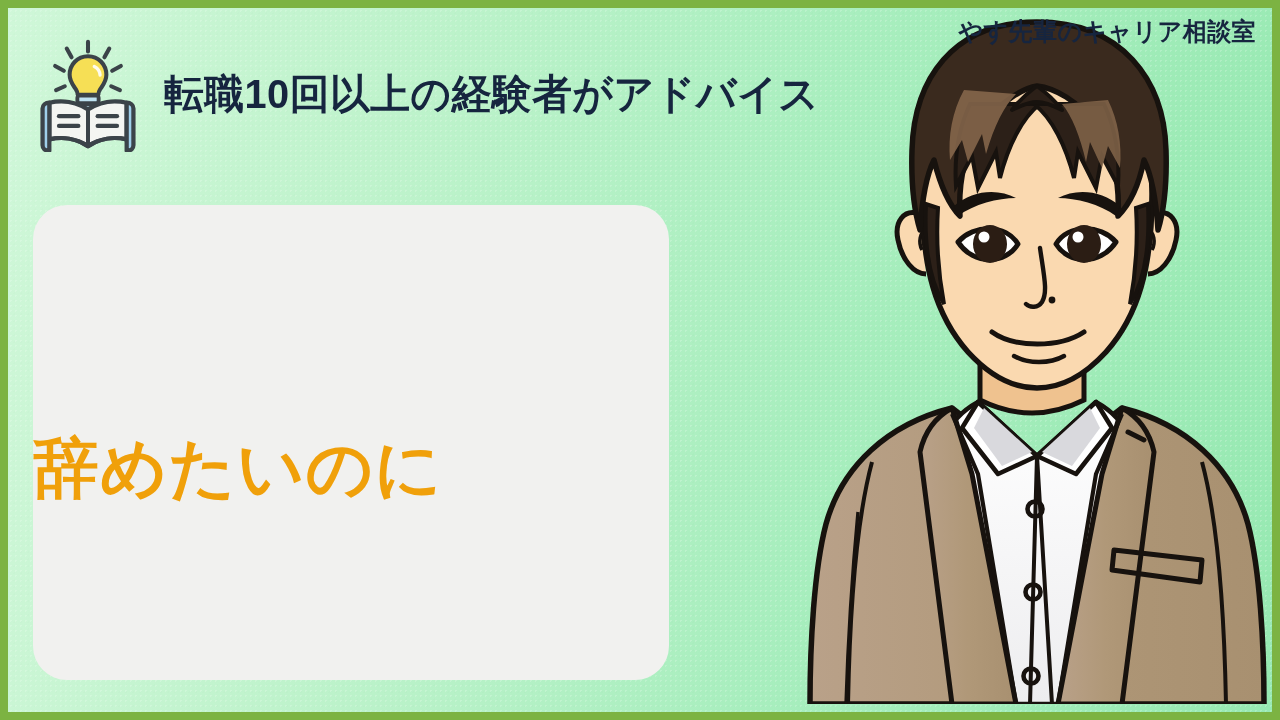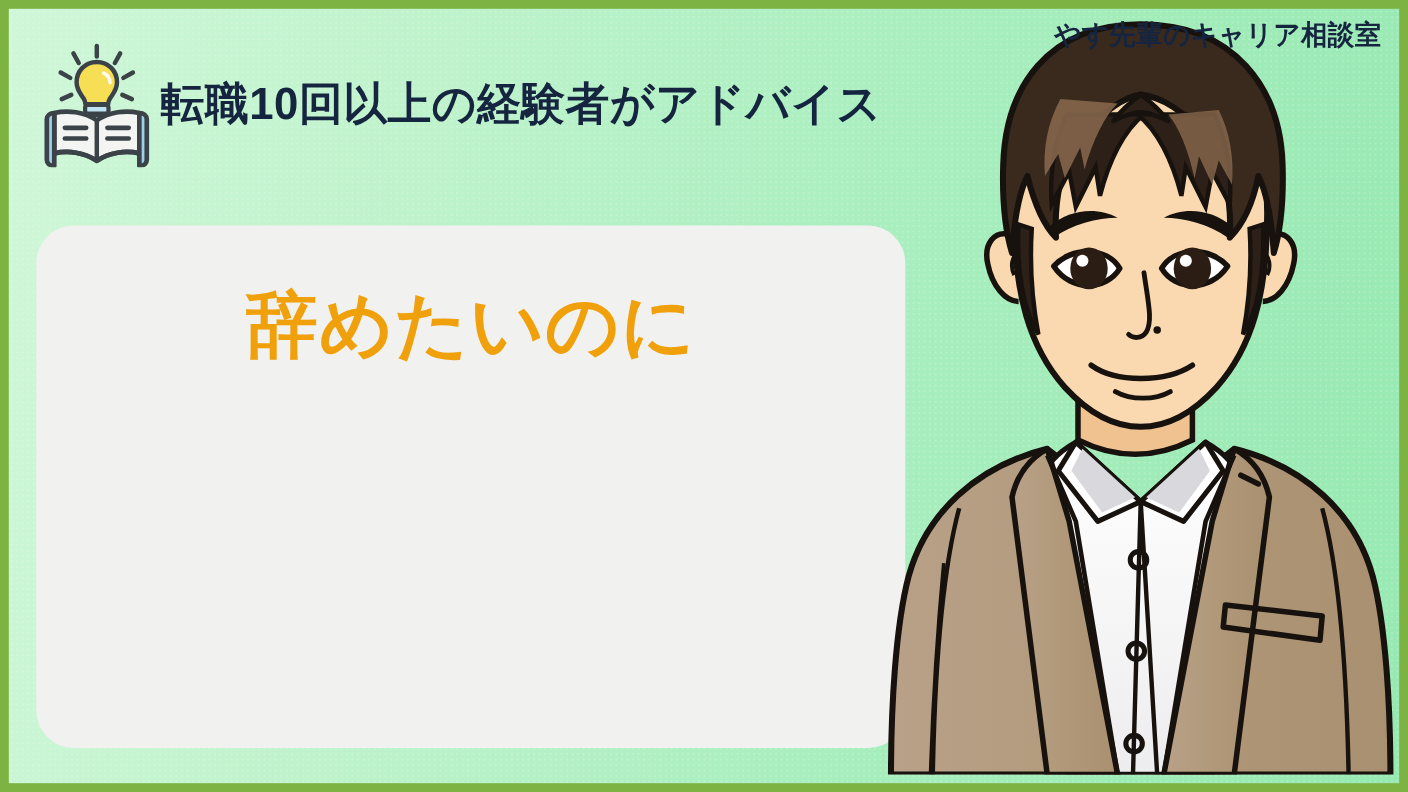--- a/index.html
+++ b/index.html
@@ -47,20 +47,21 @@
     background-position: 0 0, 3px 2px;
   }
 
   
   .header {
     position: absolute;
     left: 22px;
     top: 28px;
     display: flex;
     align-items: center;
+    gap: 18px;
     z-index: 6;
   }
   .book-icon {
     width: 116px;
     height: 116px;
     flex: 0 0 auto;
     display: block;
   }
   .header-title {
     font-size: 41px;
@@ -86,27 +87,27 @@
     z-index: 8;
     transform: scaleX(.96);
     transform-origin: right center;
   }
 
   
   .card {
     position: absolute;
     left: 25px;
     top: 197px;
-    width: 790px;
+    width: 636px;
     height: 475px;
     background: #F1F1EF;
     border-radius: 34px;
     z-index: 5;
     display: flex;
-    flex-direction: column;
+    flex-direction: row;
     align-items: center;
     justify-content: flex-start;
     padding-top: 52px;
     box-sizing: border-box;
   }
   .card-title {
     font-size: 66px;
     font-weight: 700;
     color: #F0A00A;
     line-height: 1.18;

